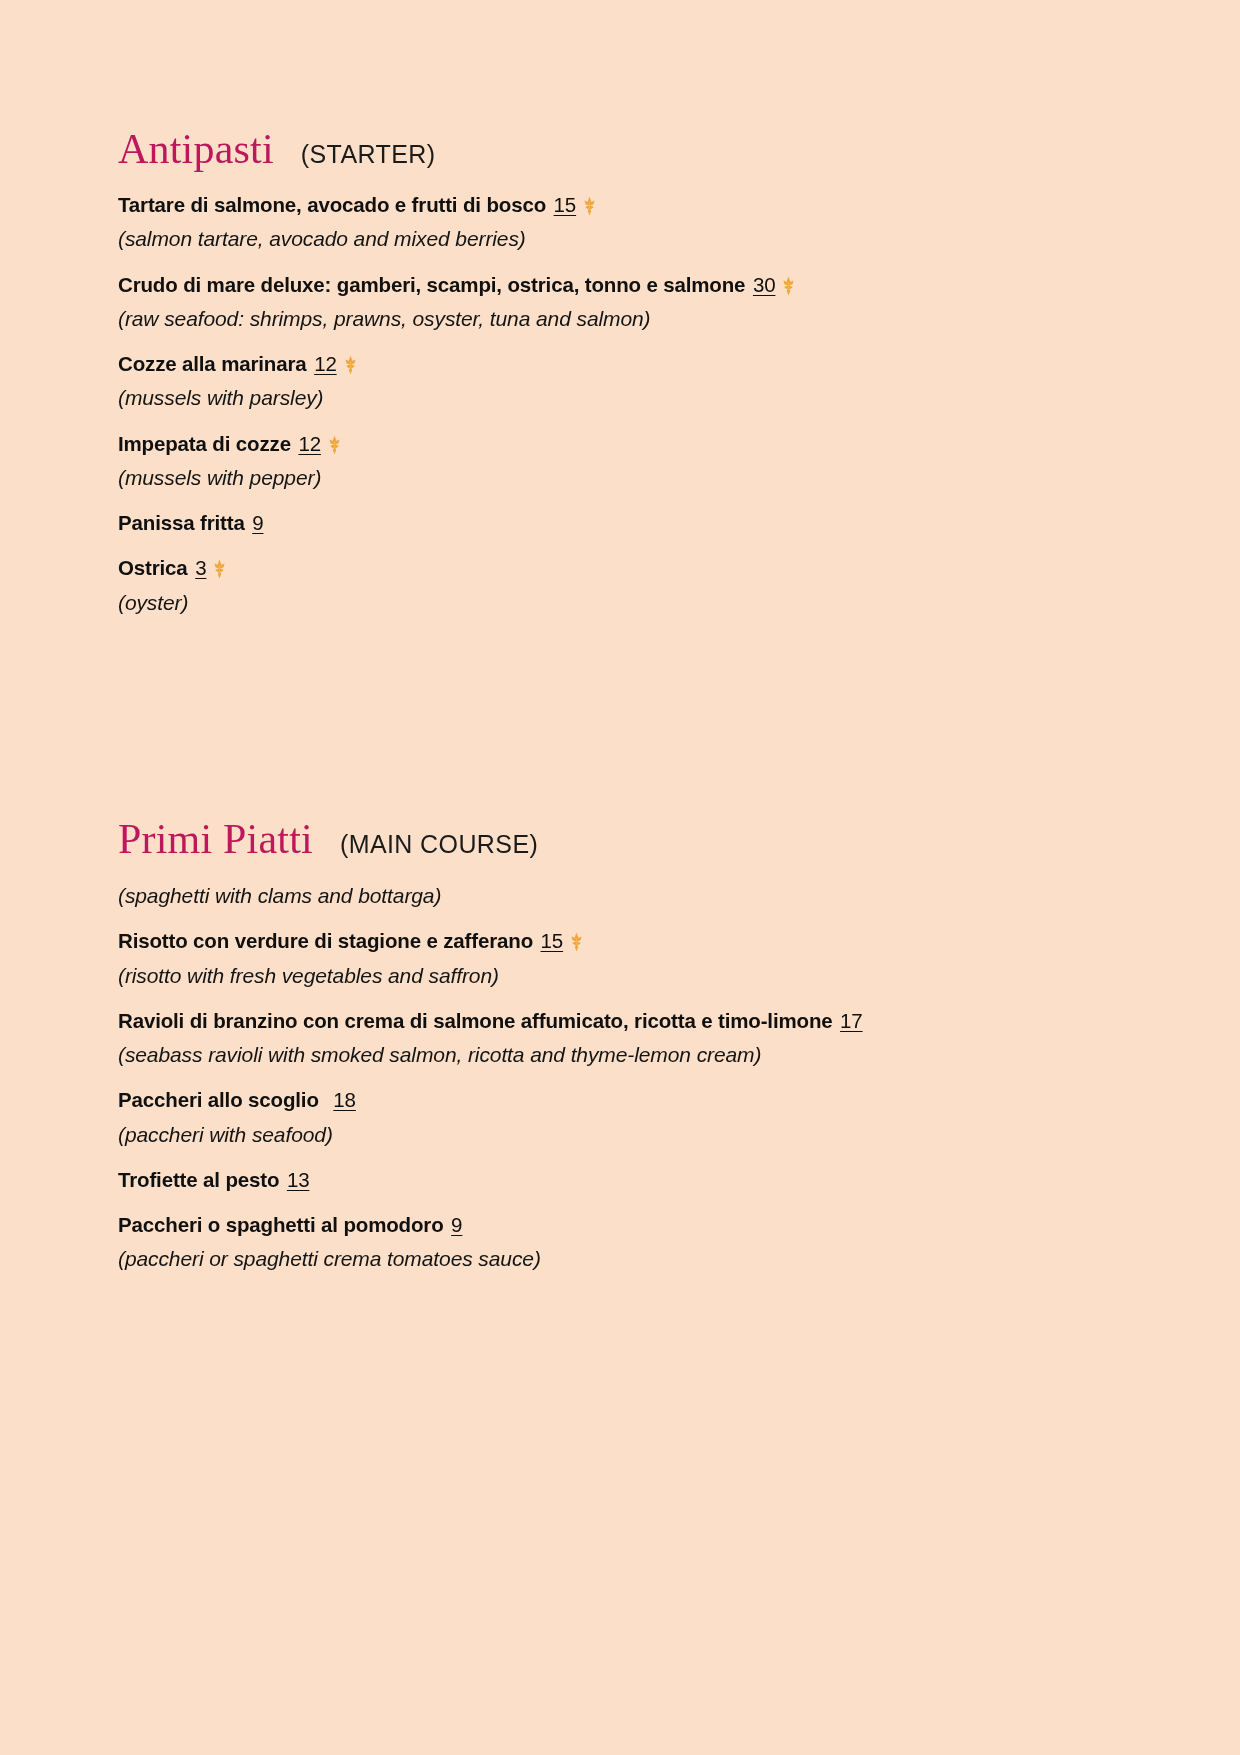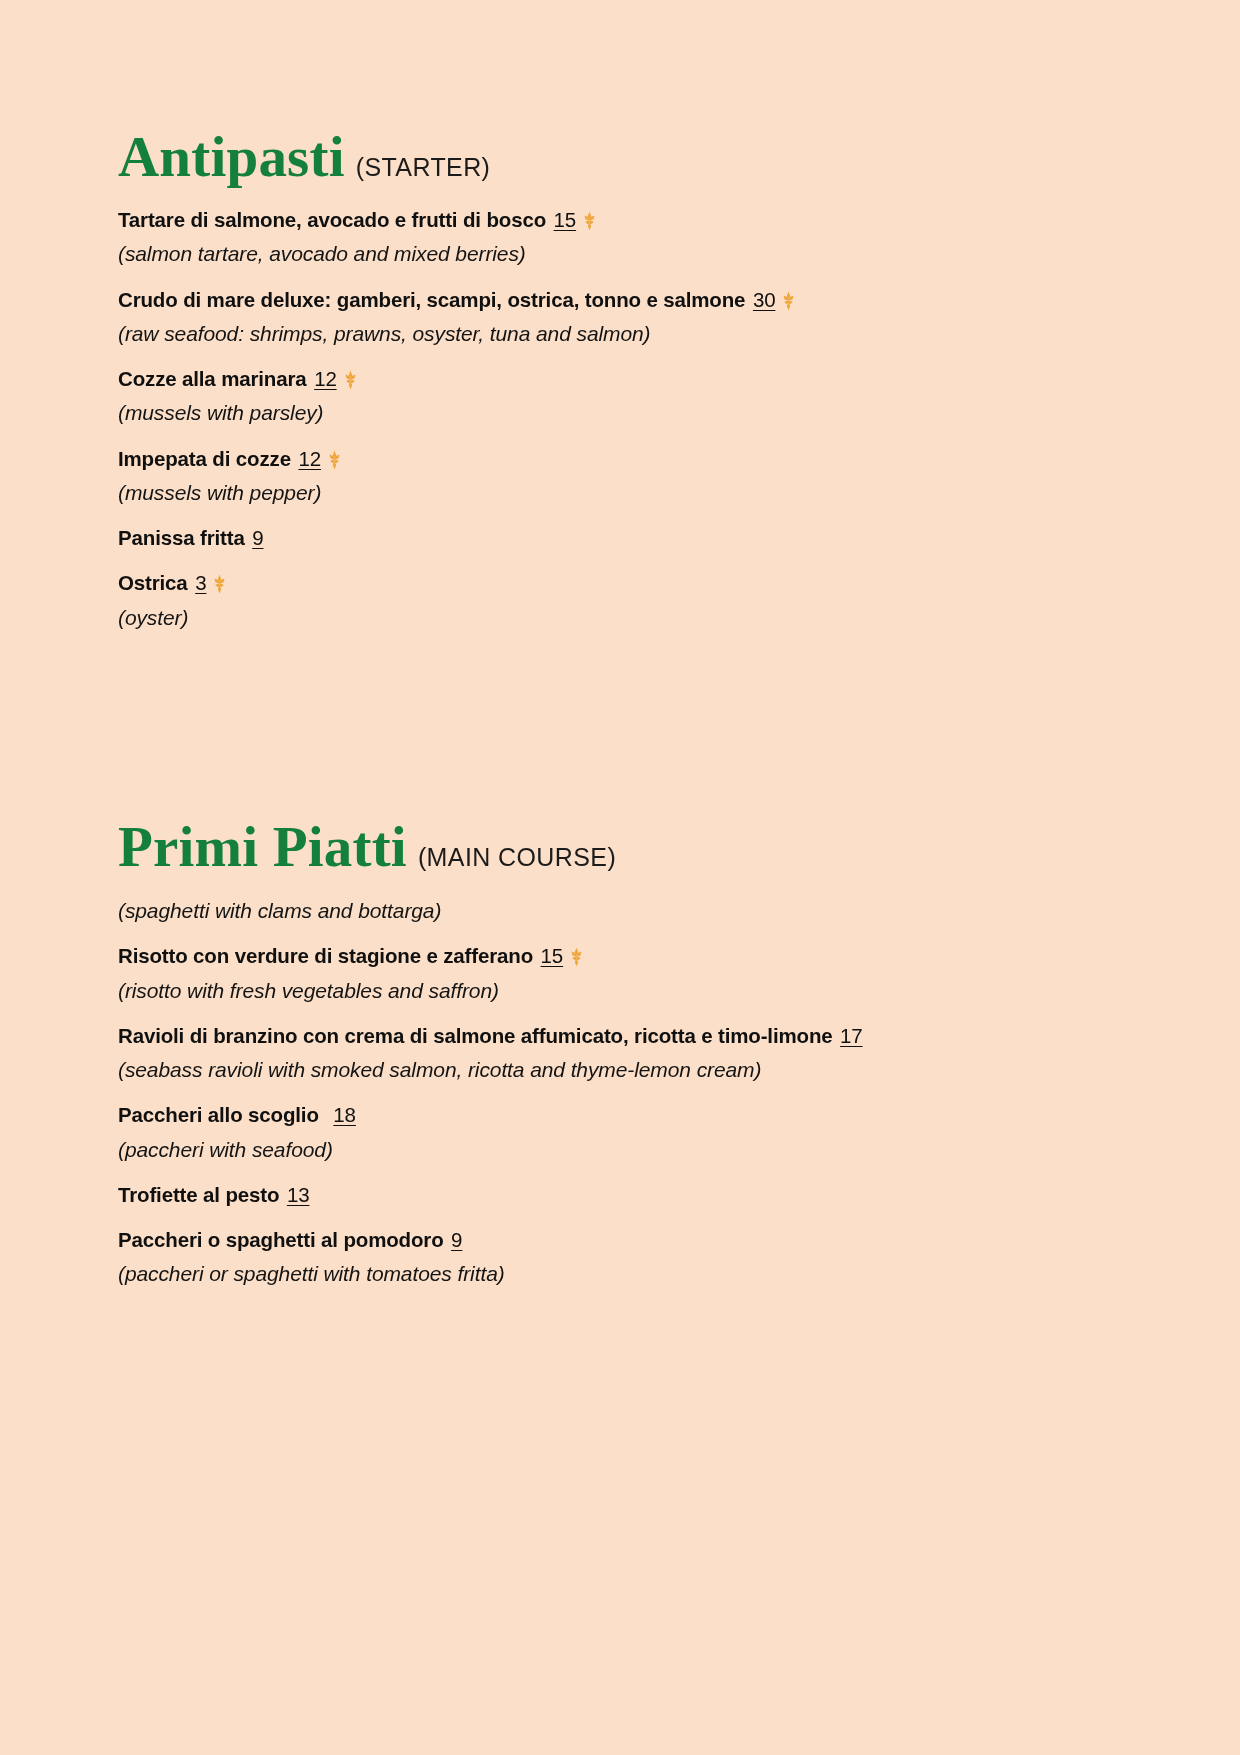--- a/index.html
+++ b/index.html
@@ -30,32 +30,32 @@
   #section-primi { top: 818px; }
 
   .section-head {
     display: flex;
     align-items: baseline;
     margin: 0 0 22px 0;
     white-space: nowrap;
   }
   .section-title {
     font-family: "Liberation Serif", "DejaVu Serif", serif;
-    font-size: 57px;
-    font-weight: 700;
+    font-size: 42px;
+    font-weight: 400;
     letter-spacing: 0.2px;
     line-height: 1;
-    color: #15803d;
+    color: #be185d;
   }
   .section-subtitle {
     font-family: "Liberation Sans", sans-serif;
     font-size: 25px;
     font-weight: 400;
     letter-spacing: 0.4px;
-    margin-left: 11px;
+    margin-left: 27px;
     color: #1b1b1b;
   }
 
   .item {
     margin-bottom: 19px;
   }
   .item-line {
     font-size: 20.5px;
     font-weight: bold;
     letter-spacing: -0.15px;
@@ -206,18 +206,18 @@
         </div>
         <div class="item">
           <div class="item-line"><span class="item-name">Paccheri allo scoglio</span> <span class="item-price pad-left">18</span></div>
           <div class="item-desc">(paccheri with seafood)</div>
         </div>
         <div class="item">
           <div class="item-line"><span class="item-name">Trofiette al pesto</span> <span class="item-price">13</span></div>
         </div>
         <div class="item">
           <div class="item-line"><span class="item-name">Paccheri o spaghetti al pomodoro</span> <span class="item-price">9</span></div>
-          <div class="item-desc">(paccheri or spaghetti with tomatoes fritta)</div>
+          <div class="item-desc">(paccheri or spaghetti crema tomatoes sauce)</div>
         </div>
       </div>
   </div>
 
 </div>
 
 </body></html>

